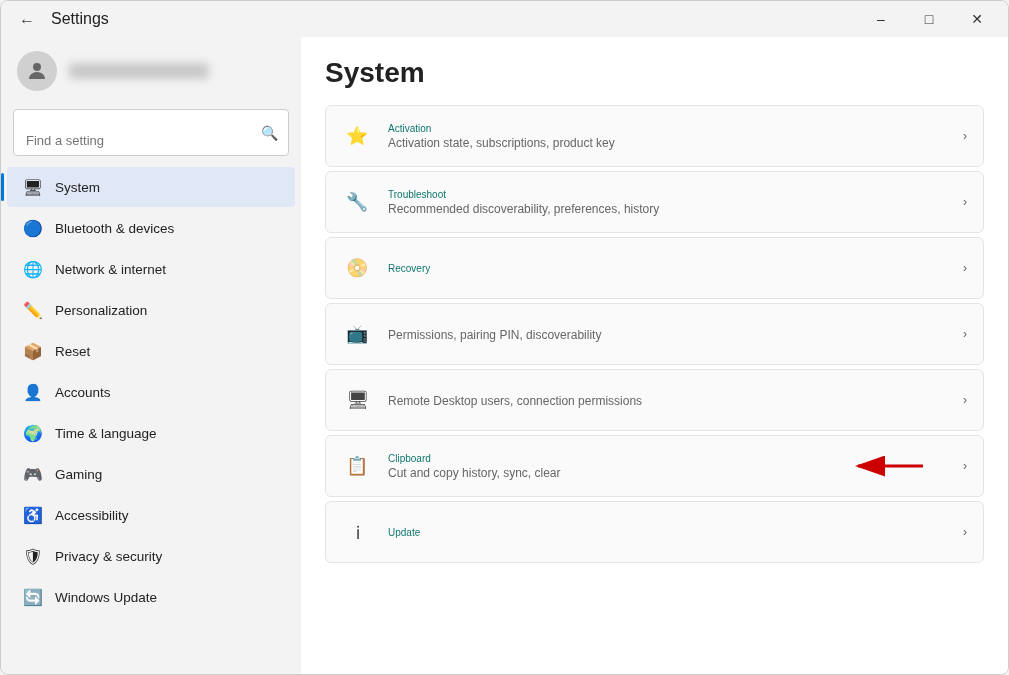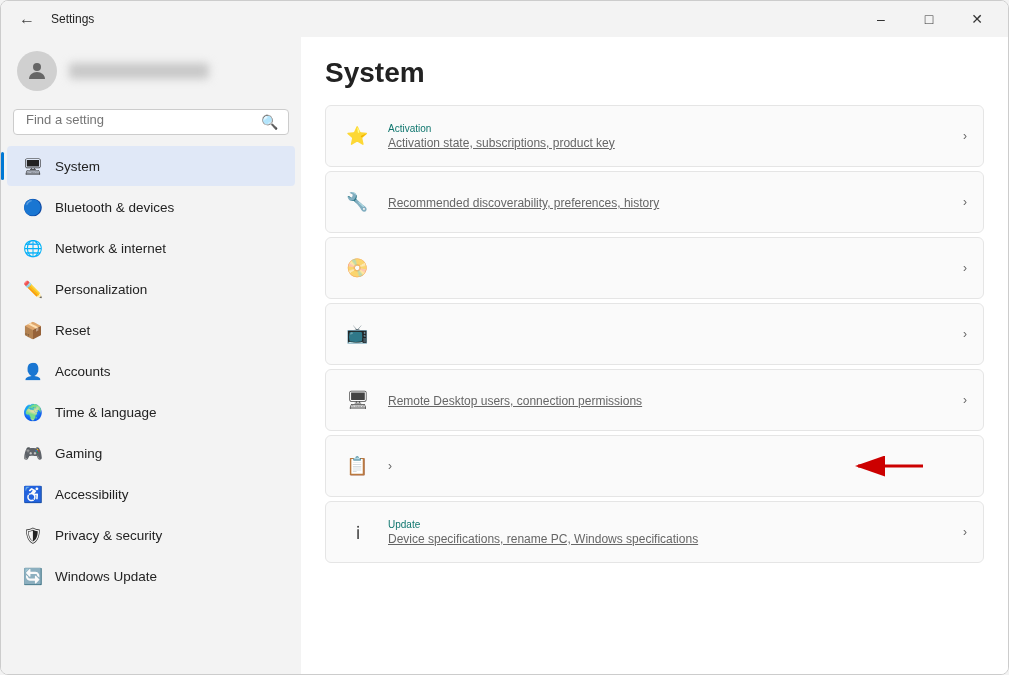--- a/index.html
+++ b/index.html
@@ -28,21 +28,21 @@
       padding: 0 8px 0 12px;
       background: #f3f3f3;
       flex-shrink: 0;
     }
     .titlebar-left {
       display: flex;
       align-items: center;
       gap: 10px;
     }
     .titlebar-title {
-      font-size: 12px;
+      font-size: 16px;
       color: #222;
     }
     .titlebar-controls {
       display: flex;
       gap: 2px;
     }
     .titlebar-btn {
       width: 46px;
       height: 30px;
       display: flex;
@@ -107,21 +107,21 @@
       background: #c8c8c8;
       border-radius: 4px;
       filter: blur(4px);
     }
     .search-box {
       margin: 4px 12px 10px 12px;
       position: relative;
     }
     .search-input {
       width: 100%;
-      padding: 2px 36px 7px 12px;
+      padding: 23px 36px 7px 12px;
       border: 1px solid #ccc;
       border-radius: 4px;
       background: #fff;
       font-size: 13px;
       outline: none;
     }
     .search-icon-wrap {
       position: absolute;
       right: 10px;
       top: 50%;
@@ -207,21 +207,20 @@
     }
     .settings-item-title {
       font-size: 10px;
       font-weight: 400;
       color: #0f766e;
     }
     .settings-item-desc {
       font-size: 12px;
       color: #666;
       margin-top: 2px;
-      text-decoration: underline;
     }
     .chevron {
       font-size: 12px;
       color: #666;
     }
     
     .main::-webkit-scrollbar { width: 6px; }
     .main::-webkit-scrollbar-thumb { background: #c0c0c0; border-radius: 3px; }
     .sidebar::-webkit-scrollbar { width: 4px; }
     .sidebar::-webkit-scrollbar-thumb { background: #c0c0c0; border-radius: 2px; }
@@ -317,66 +316,72 @@
     <div class="settings-item-text">
       <div class="settings-item-title">Activation</div>
       <div class="settings-item-desc">Activation state, subscriptions, product key</div>
     </div>
 
     <span class="chevron">›</span>
   </div>
           <div class="settings-item" style="position: relative;">
     <div class="settings-item-icon">🔧</div>
     <div class="settings-item-text">
+      <div class="settings-item-title">Troubleshoot</div>
       <div class="settings-item-desc">Recommended discoverability, preferences, history</div>
     </div>
 
     <span class="chevron">›</span>
   </div>
           <div class="settings-item" style="position: relative;">
     <div class="settings-item-icon">📀</div>
     <div class="settings-item-text">
+      <div class="settings-item-title">Recovery</div>
     </div>
 
     <span class="chevron">›</span>
   </div>
           <div class="settings-item" style="position: relative;">
     <div class="settings-item-icon">📺</div>
     <div class="settings-item-text">
+      <div class="settings-item-desc">Permissions, pairing PIN, discoverability</div>
     </div>
 
     <span class="chevron">›</span>
   </div>
           <div class="settings-item" style="position: relative;">
     <div class="settings-item-icon">🖥</div>
     <div class="settings-item-text">
       <div class="settings-item-desc">Remote Desktop users, connection permissions</div>
     </div>
 
     <span class="chevron">›</span>
   </div>
           <div class="settings-item" style="position: relative;">
     <div class="settings-item-icon">📋</div>
+    <div class="settings-item-text">
+      <div class="settings-item-title">Clipboard</div>
+      <div class="settings-item-desc">Cut and copy history, sync, clear</div>
+    </div>
 
     <svg width="80" height="36" viewBox="0 0 80 36" style="position:absolute;right:55px;top:50%;transform:translateY(-50%);pointer-events:none;z-index:10">
       <defs>
         <marker id="arrowhead" markerWidth="10" markerHeight="7" refX="9" refY="3.5" orient="auto">
           <polygon points="0 0, 10 3.5, 0 7" fill="#cc0000"></polygon>
         </marker>
       </defs>
       <line x1="75" y1="18" x2="10" y2="18" stroke="#cc0000" stroke-width="3" marker-end="url(#arrowhead)"></line>
     </svg>
 
     <span class="chevron">›</span>
   </div>
           <div class="settings-item" style="position: relative;">
     <div class="settings-item-icon">ℹ</div>
     <div class="settings-item-text">
       <div class="settings-item-title">Update</div>
-      <div class="settings-item-desc">Device specifications, rename PC, Windows specifications</div>
     </div>
 
     <span class="chevron">›</span>
   </div>
         </div>
     </div>
   </div>
 </div>
 
 </body></html>

